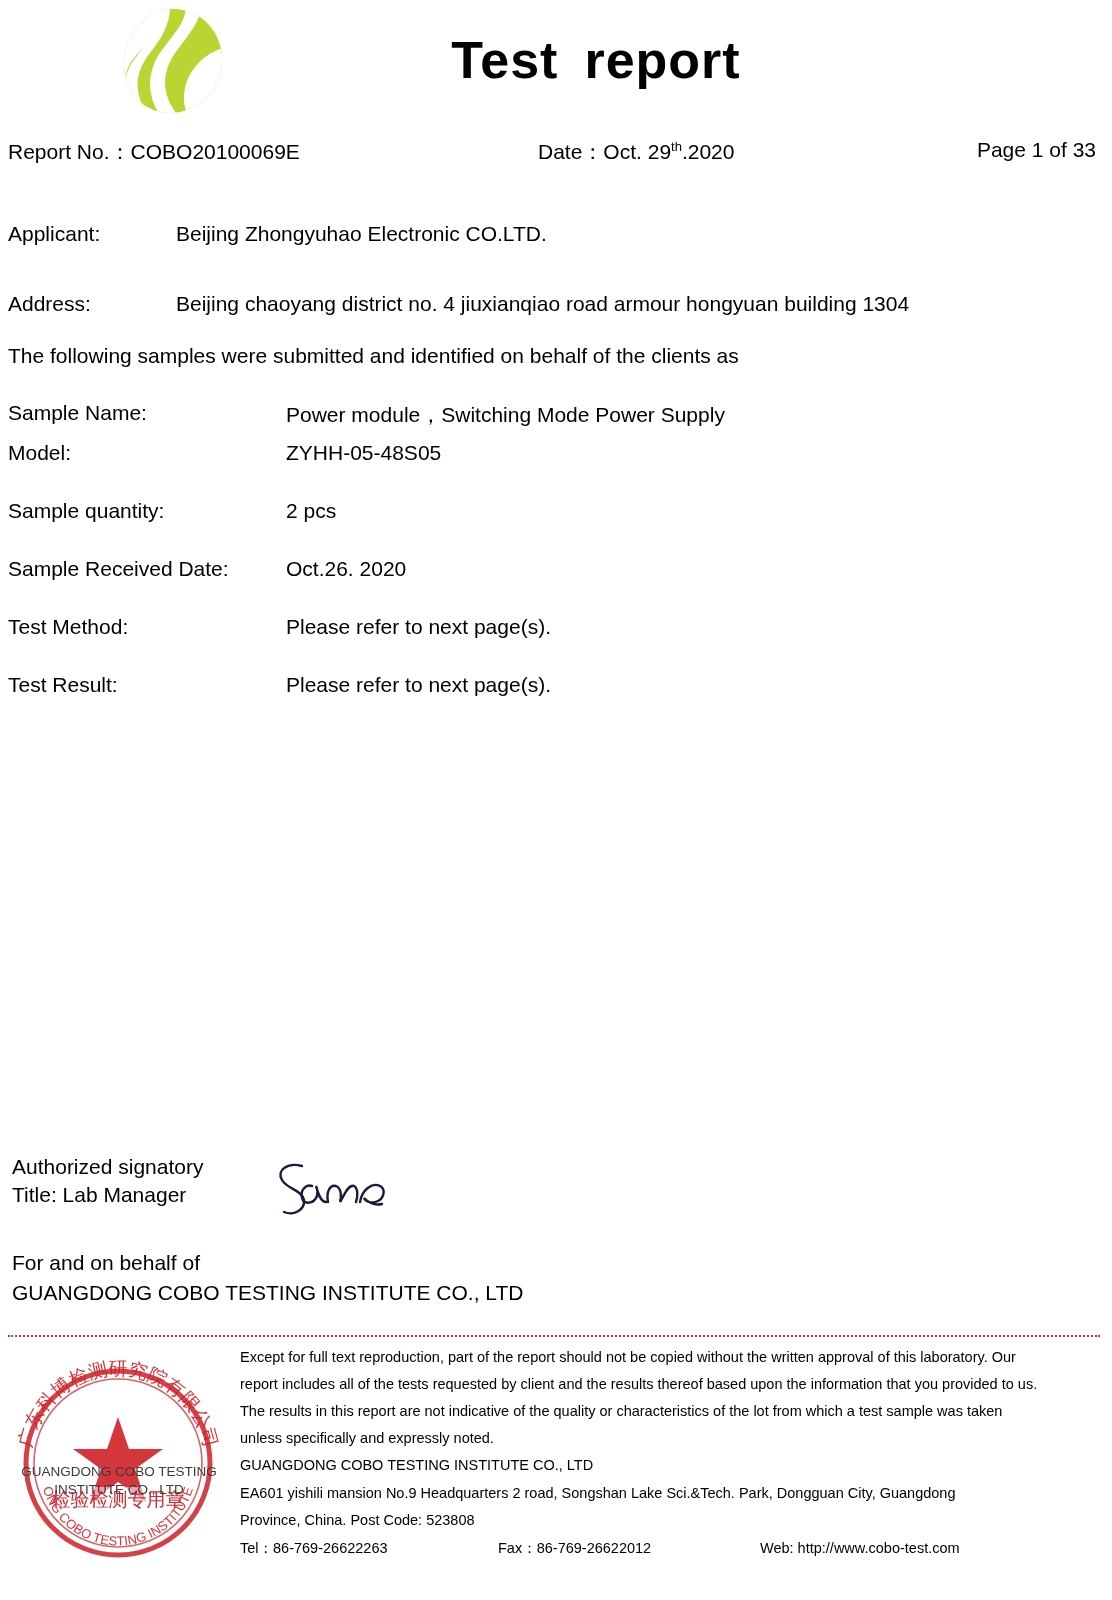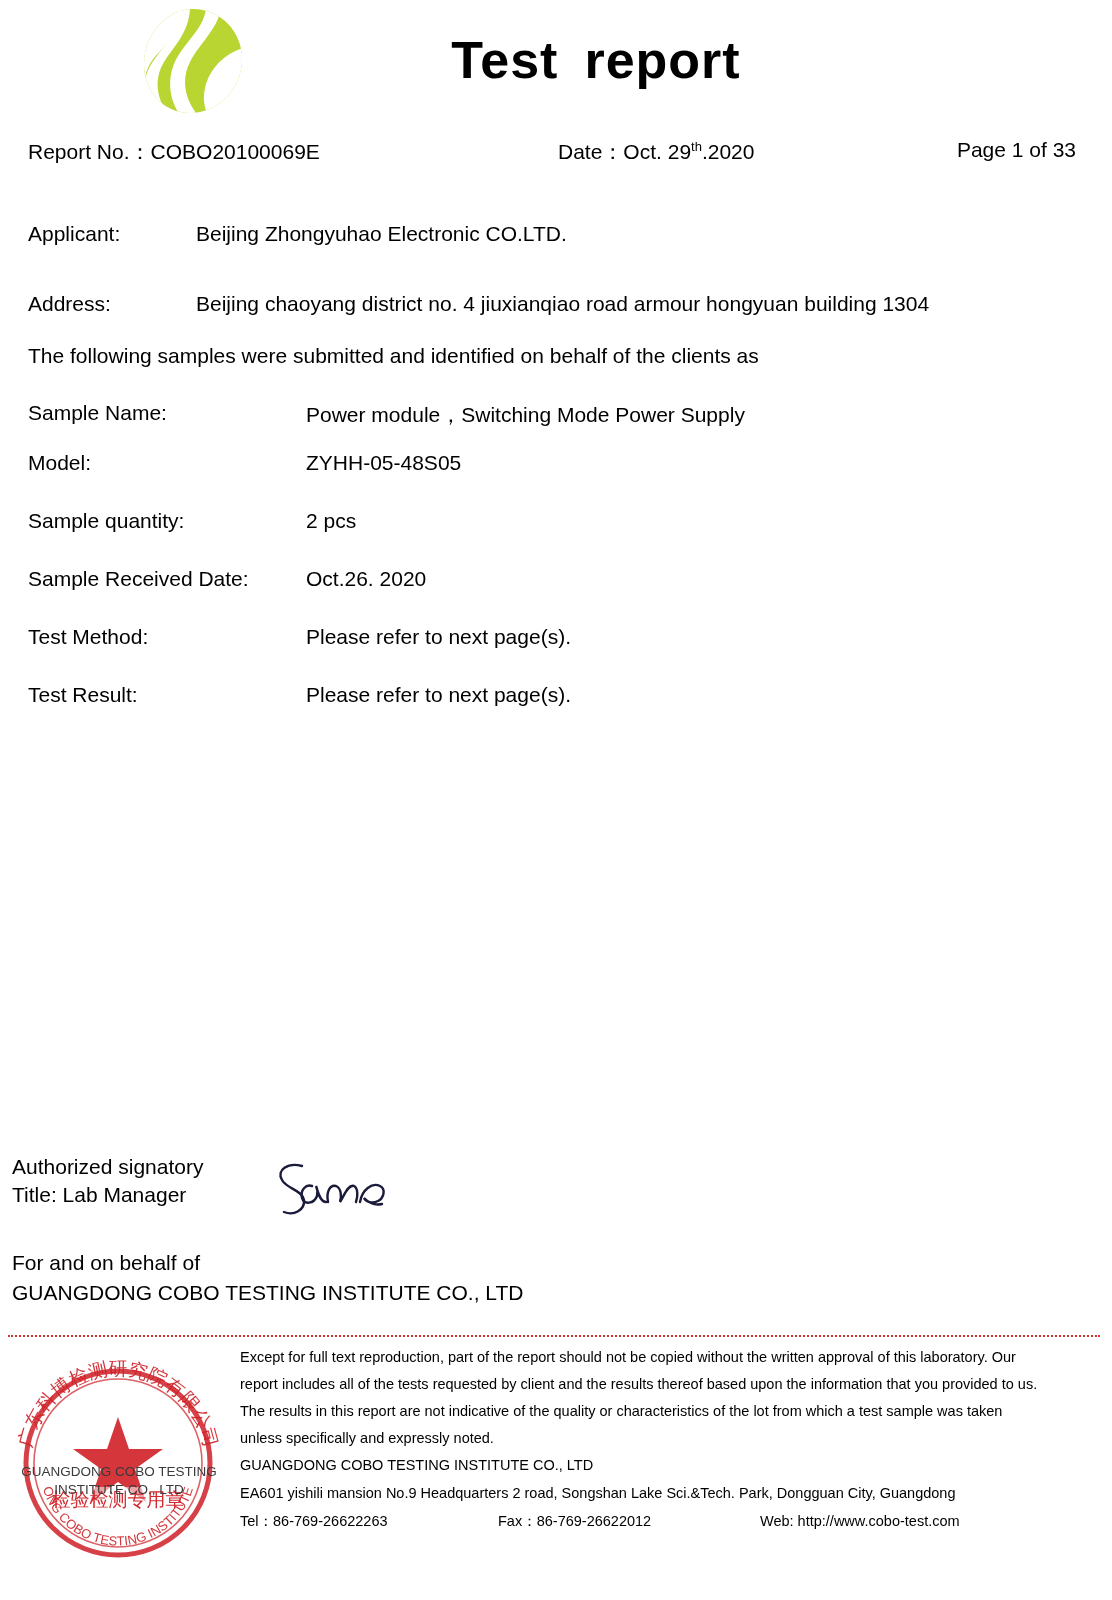--- a/index.html
+++ b/index.html
@@ -13,21 +13,21 @@
     font-family: "Liberation Sans", sans-serif;
     color: #000000;
     position: relative;
     overflow: hidden;
   }
   .page {
     position: relative;
     width: 1112px;
     height: 1600px;
     box-sizing: border-box;
-    padding: 0 28px;
+    padding: 0 8px;
   }
 
   
   .header {
     position: relative;
     height: 128px;
   }
   .logo {
     position: absolute;
     left: 110px;
@@ -209,21 +209,21 @@
     <span class="field-value">Beijing chaoyang district no. 4 jiuxianqiao road armour hongyuan building 1304</span>
   </div>
 
   <div class="statement">The following samples were submitted and identified on behalf of the clients as</div>
 
   <div class="field-row" style="margin-top:33px">
     <span class="field-label">Sample Name:</span>
     <span class="field-value indent-wide">Power module，Switching Mode Power Supply</span>
   </div>
 
-  <div class="field-row" style="margin-top:22px">
+  <div class="field-row" style="margin-top:12px">
     <span class="field-label">Model:</span>
     <span class="field-value indent-wide">ZYHH-05-48S05</span>
   </div>
 
   <div class="field-row" style="margin-top:30px">
     <span class="field-label">Sample quantity:</span>
     <span class="field-value indent-wide">2 pcs</span>
   </div>
 
   <div class="field-row" style="margin-top:30px">
@@ -295,20 +295,21 @@
     <div>INSTITUTE CO., LTD</div>
   </div>
 
   <div class="footer">
     <p>Except for full text reproduction, part of the report should not be copied without the written approval of this laboratory. Our</p>
     <p>report includes all of the tests requested by client and the results thereof based upon the information that you provided to us.</p>
     <p>The results in this report are not indicative of the quality or characteristics of the lot from which a test sample was taken</p>
     <p>unless specifically and expressly noted.</p>
     <p>GUANGDONG COBO TESTING INSTITUTE CO., LTD</p>
     <p class="addr">EA601 yishili mansion No.9 Headquarters 2 road, Songshan Lake Sci.&amp;Tech. Park, Dongguan City, Guangdong</p>
+    <p>Province, China. Post Code: 523808</p>
     <div class="telline">
       <span class="tel">Tel：86-769-26622263</span>
       <span class="fax">Fax：86-769-26622012</span>
       <span class="web">Web: http://www.cobo-test.com</span>
     </div>
   </div>
 
 </div>
 
 </body></html>

